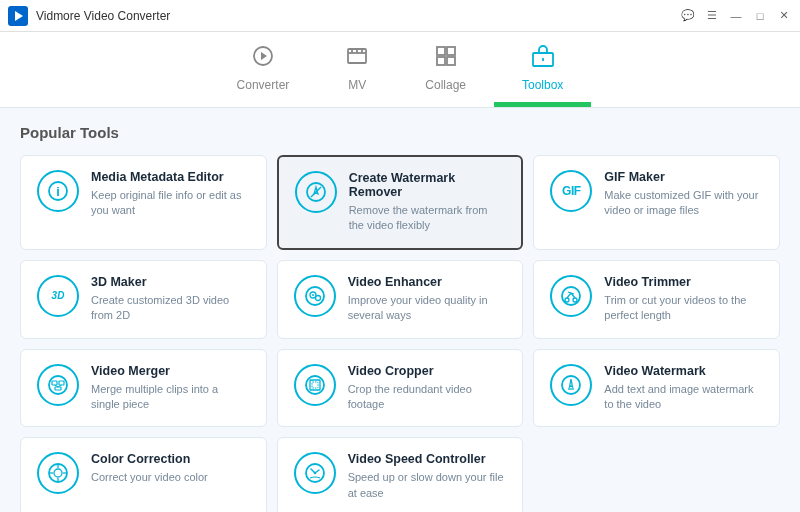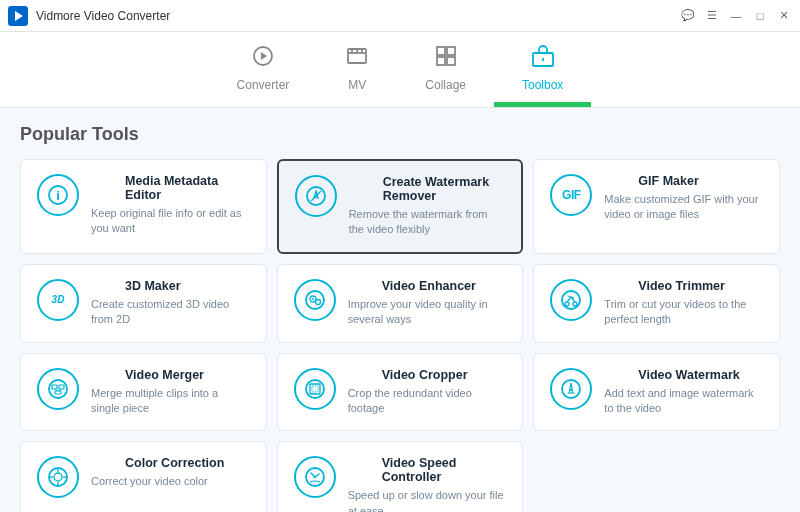--- a/index.html
+++ b/index.html
@@ -88,21 +88,21 @@
 
     
     .main-content {
       flex: 1;
       background: #f5f8fc;
       padding: 16px 20px;
       overflow-y: auto;
     }
 
     .section-title {
-      font-size: 18px;
+      font-size: 15px;
       color: #555;
       margin-bottom: 14px;
       font-weight: 600;
     }
 
     
     .tools-grid {
       display: grid;
       grid-template-columns: repeat(3, 1fr);
       gap: 10px;
@@ -138,21 +138,20 @@
     }
 
     .tool-info {
       flex: 1;
     }
     .tool-name {
       font-size: 12.5px;
       font-weight: 700;
       color: #1a2a3a;
       margin-bottom: 4px;
-      margin-left: 34px;
     }
     .tool-desc {
       font-size: 11px;
       color: #778899;
       line-height: 1.4;
     }
   </style>
 </head>
 <body>
 

